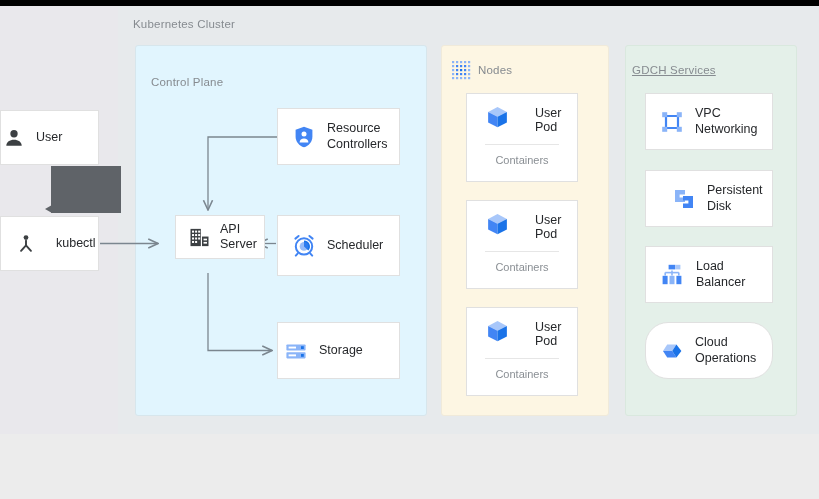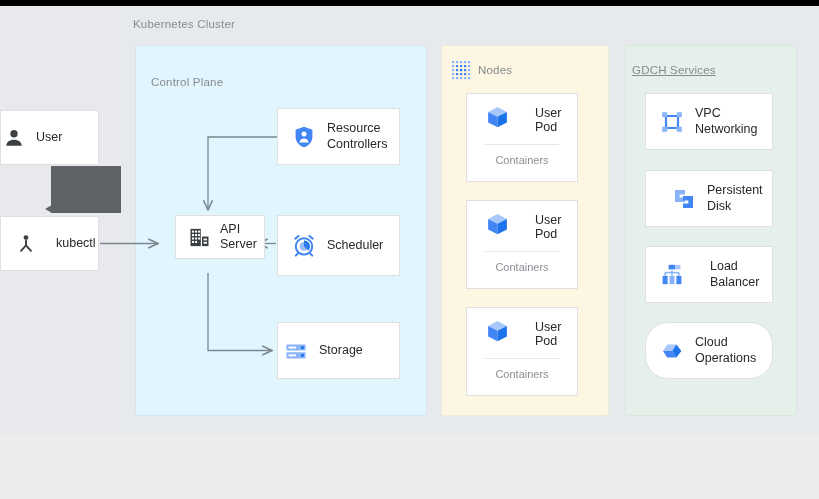--- a/index.html
+++ b/index.html
@@ -73,21 +73,21 @@
   .pod-sub{
     text-align:center;font-size:11px;color:#8a8f94;padding:9px 0 0 0;
   }
   #pod-1{left:466px;top:93px;width:112px;height:89px;}
   #pod-2{left:466px;top:200px;width:112px;height:89px;}
   #pod-3{left:466px;top:307px;width:112px;height:89px;}
 
   
   #svc-0{left:645px;top:93px;width:128px;height:57px;padding-left:14px;gap:11px;}
   #svc-1{left:645px;top:170px;width:128px;height:57px;padding-left:26px;gap:11px;}
-  #svc-2{left:645px;top:246px;width:128px;height:57px;padding-left:14px;gap:26px;}
+  #svc-2{left:645px;top:246px;width:128px;height:57px;padding-left:14px;gap:12px;}
   #svc-3{left:645px;top:322px;width:128px;height:57px;padding-left:14px;gap:11px;border-radius:23px;}
 
   
   .conn{position:absolute;left:0;top:0;width:819px;height:499px;pointer-events:none;}
 </style>
 </head>
 <body>
 
 <div class="topbar"></div>
 <div class="bg-left"></div>

